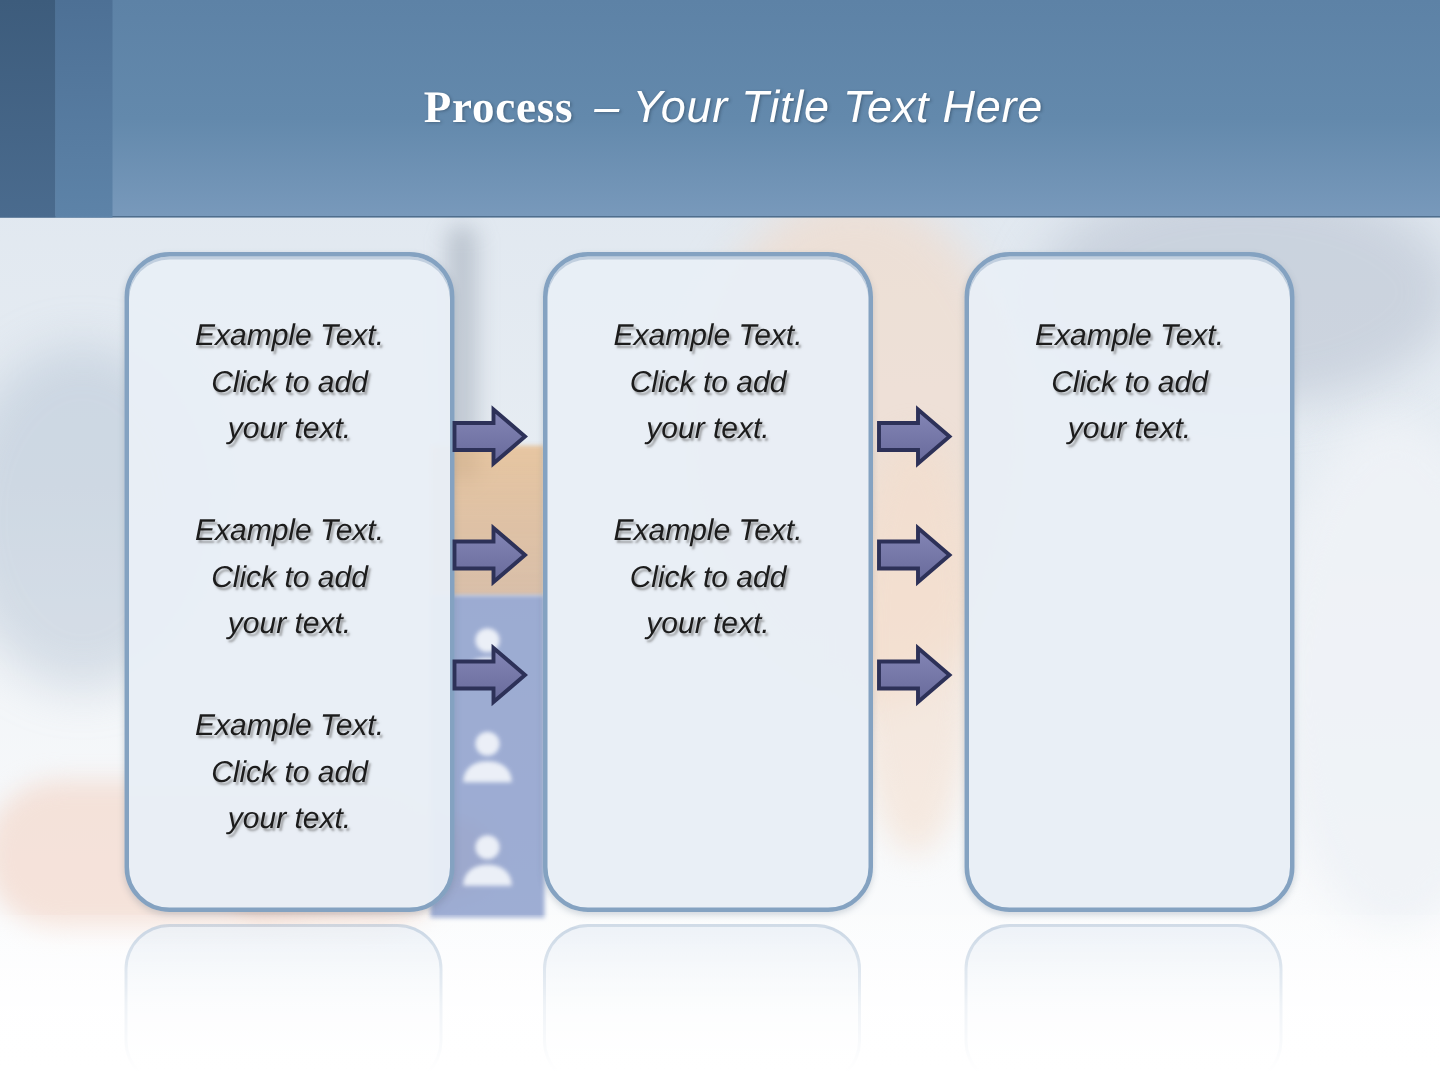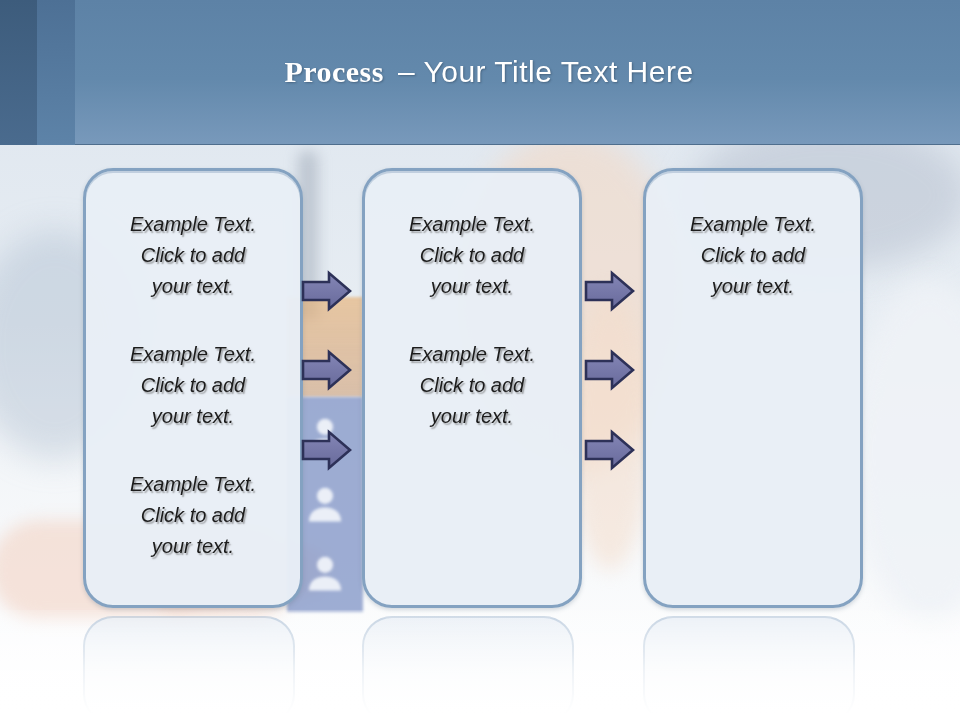--- a/index.html
+++ b/index.html
@@ -38,21 +38,21 @@
     border-bottom: 1px solid rgba(55,75,95,0.35);
     display: flex; align-items: center; justify-content: center;
   }
   .strip1 { position: absolute; left: 0;  top: 0; width: 37px; height: 145px;
     background: linear-gradient(180deg, #3d5c7c 0%, #4a6b8e 100%); }
   .strip2 { position: absolute; left: 37px; top: 0; width: 38px; height: 145px;
     background: linear-gradient(180deg, #4d7095 0%, #5d83a8 100%); }
   .title { color: #ffffff; font-size: 30px; letter-spacing: 0.5px;
     text-shadow: 1px 1px 2px rgba(40,60,80,0.45); white-space: nowrap; padding-left: 18px; }
   .title .t-bold { font-weight: bold; font-family: Liberation Serif, serif; }
-  .title .t-rest { font-weight: normal; margin-left: 14px; }
+  .title .t-rest { font-weight: normal; margin-left: 14px; font-style: italic; }
 
   
   .pbox {
     position: absolute; top: 168px; width: 220px; height: 440px; z-index: 5;
     background: rgba(232,238,246,0.97);
     border: 3px solid #84a2c1; border-radius: 30px;
     box-shadow: 0 2px 4px rgba(90,110,130,0.25), inset 0 2px 0 rgba(120,150,180,0.35);
     padding: 38px 8px 0; text-align: center;
   }
   .pbox-1 { left: 83px; }

